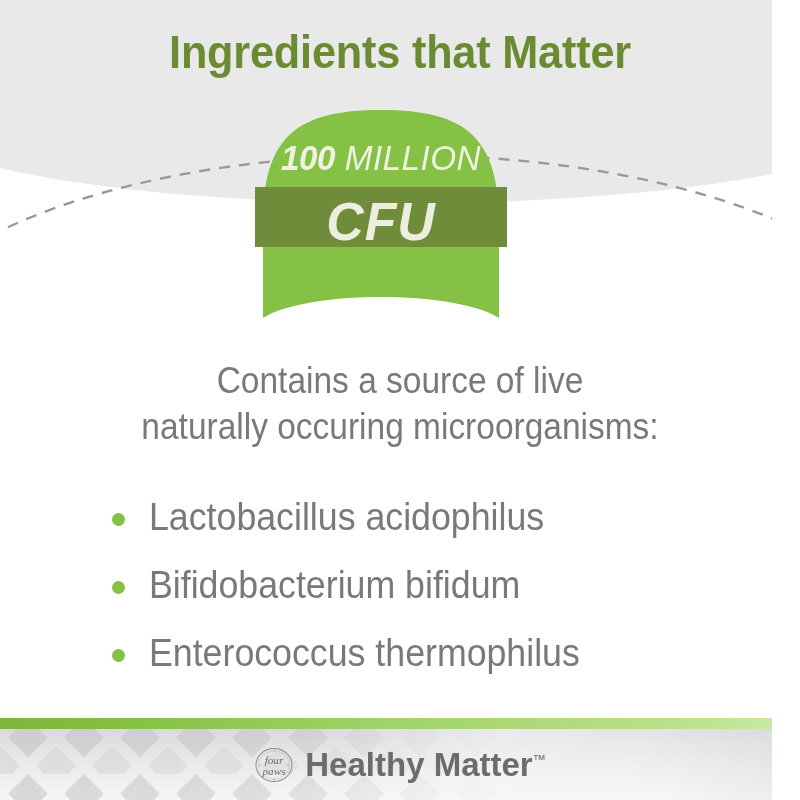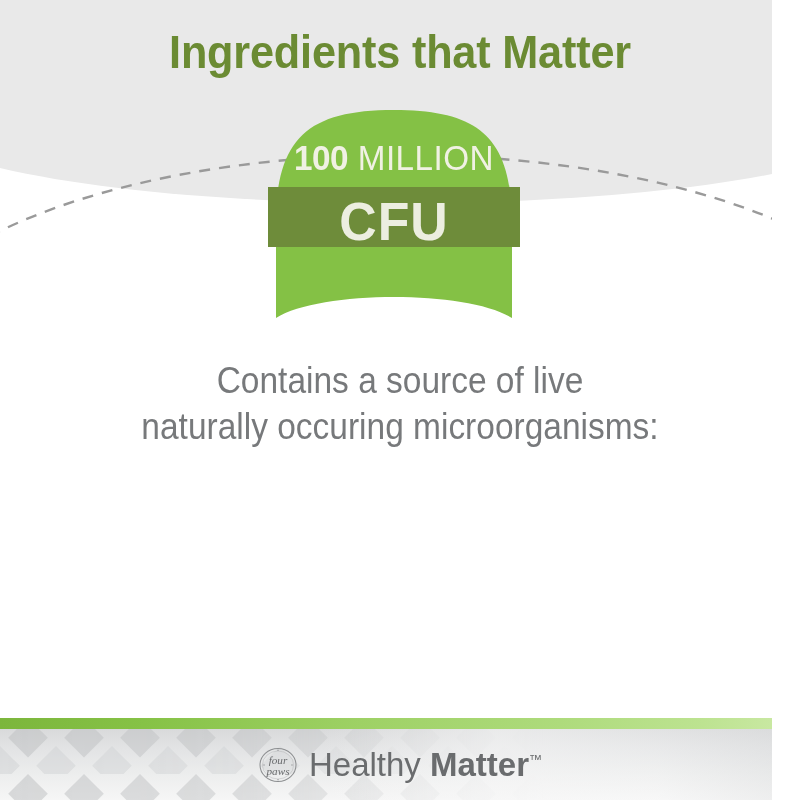--- a/index.html
+++ b/index.html
@@ -42,24 +42,25 @@
     letter-spacing: -0.2px;
     color: #6b8b33;
     transform: scaleX(0.92);
     transform-origin: center top;
     line-height: 1.1;
   }
 
   
   .badge-wrap {
     position: absolute;
-    left: 268px;
+    left: 255px;
     top: 104px;
     width: 252px;
     height: 225px;
+    font-style: italic;
   }
   .badge-svg { display: block; }
   .badge-text-million {
     position: absolute;
     left: 0;
     top: 36px;
     width: 252px;
     text-align: center;
     color: #f0f1e3;
     white-space: nowrap;
@@ -196,21 +197,21 @@
     flex: 0 0 40px;
   }
   .brand-name {
     color: #6a6c6e;
     font-family: "Liberation Sans", sans-serif;
     font-size: 33px;
     line-height: 1;
     white-space: nowrap;
     position: relative;
   }
-  .brand-name .light { font-weight: normal; text-align: center; }
+  .brand-name .light { font-weight: bold; text-align: center; }
   .brand-name .bold  { font-weight: bold; }
   .brand-name .tm {
     font-size: 13px;
     vertical-align: super;
     font-weight: normal;
     letter-spacing: 0;
   }
 </style>
 </head>
 <body>
@@ -239,20 +240,34 @@
       <span class="num">100</span><span class="unit">&nbsp;</span><span class="unit">MILLION</span>
     </div>
     <div class="badge-text-cfu">CFU</div>
   </div>
 
   <div class="lede">
     <div>Contains a source of live</div>
     <div>naturally occuring microorganisms:</div>
   </div>
 
+  <div class="bullets">
+    <div class="bullet-row">
+      <span class="bullet-dot"></span>
+      <span class="bullet-label">Lactobacillus acidophilus</span>
+    </div>
+    <div class="bullet-row">
+      <span class="bullet-dot"></span>
+      <span class="bullet-label">Bifidobacterium bifidum</span>
+    </div>
+    <div class="bullet-row">
+      <span class="bullet-dot"></span>
+      <span class="bullet-label">Enterococcus thermophilus</span>
+    </div>
+  </div>
 
   <div class="footer">
     <div class="footer-body"></div>
 
     <svg class="footer-pattern" width="800" height="82" viewBox="0 0 800 82">
       <defs>
         <pattern id="argyle" width="56" height="56" patternUnits="userSpaceOnUse">
           <rect width="56" height="56" fill="none"></rect>
           <rect x="28" y="0" width="28" height="28" transform="rotate(45 28 0)" fill="#bfc1c3" opacity="0.55"></rect>
           <rect x="0" y="28" width="28" height="28" transform="rotate(45 0 28)" fill="#cfd1d3" opacity="0.5"></rect>

